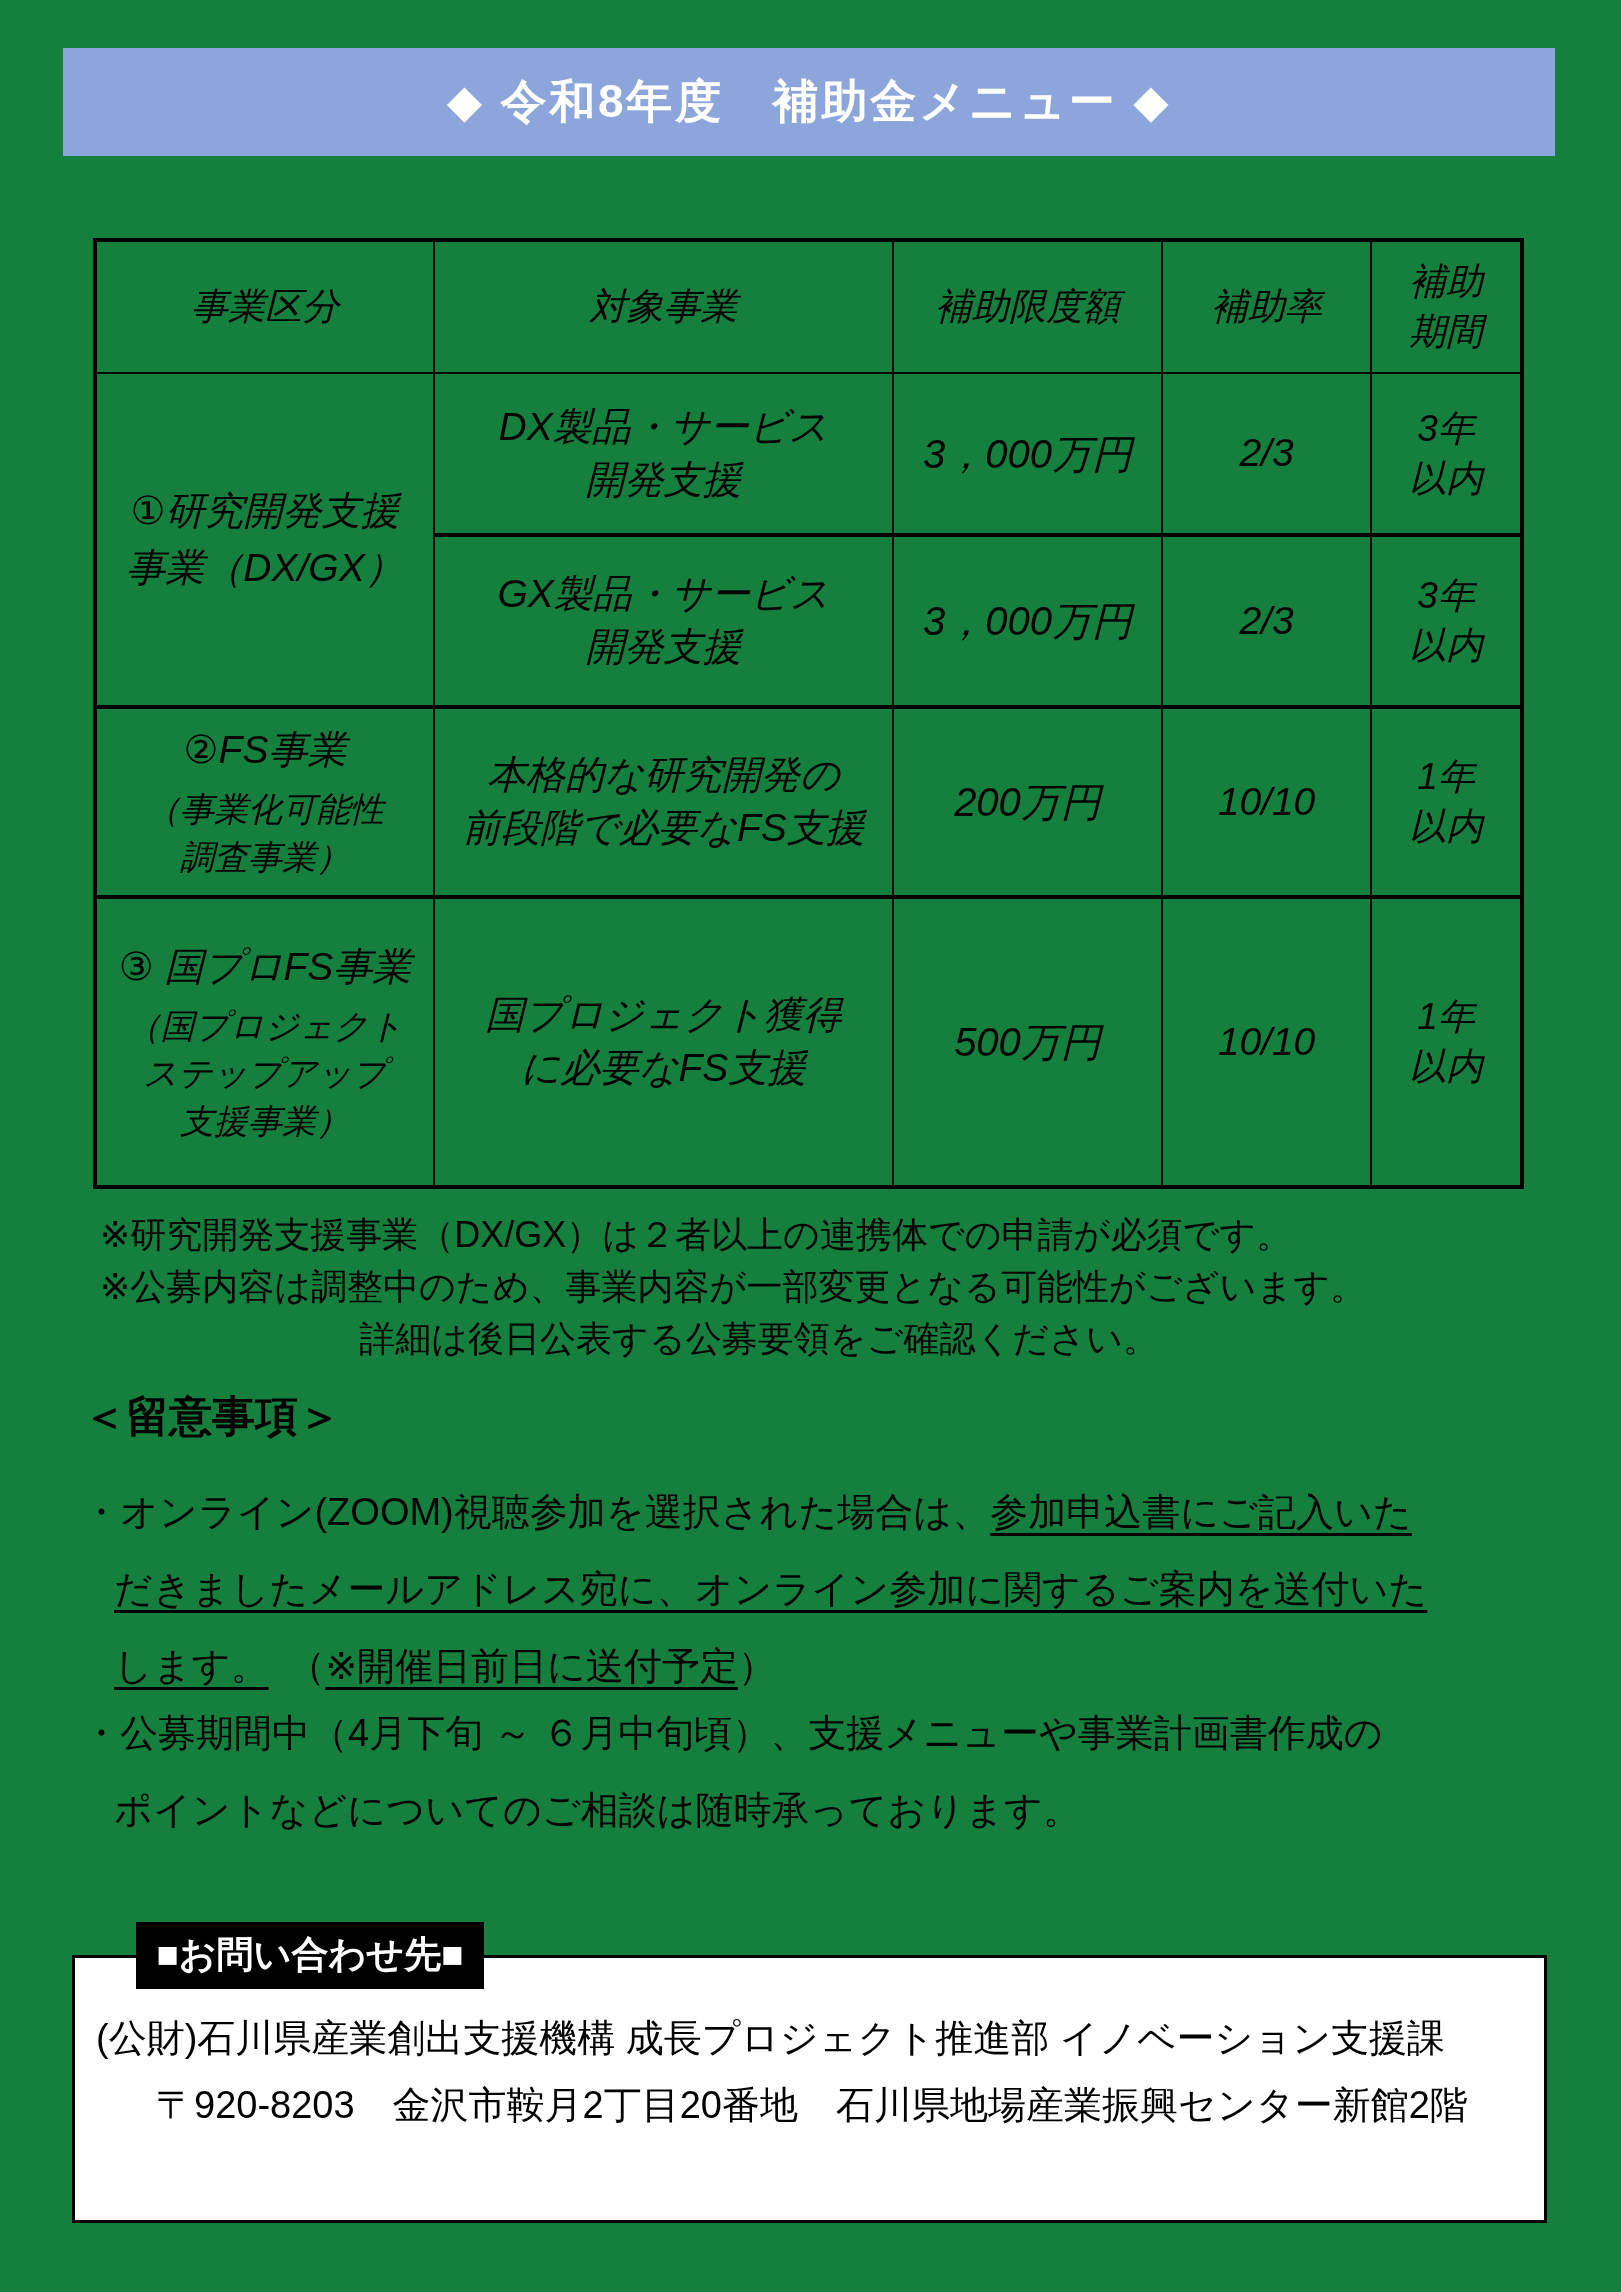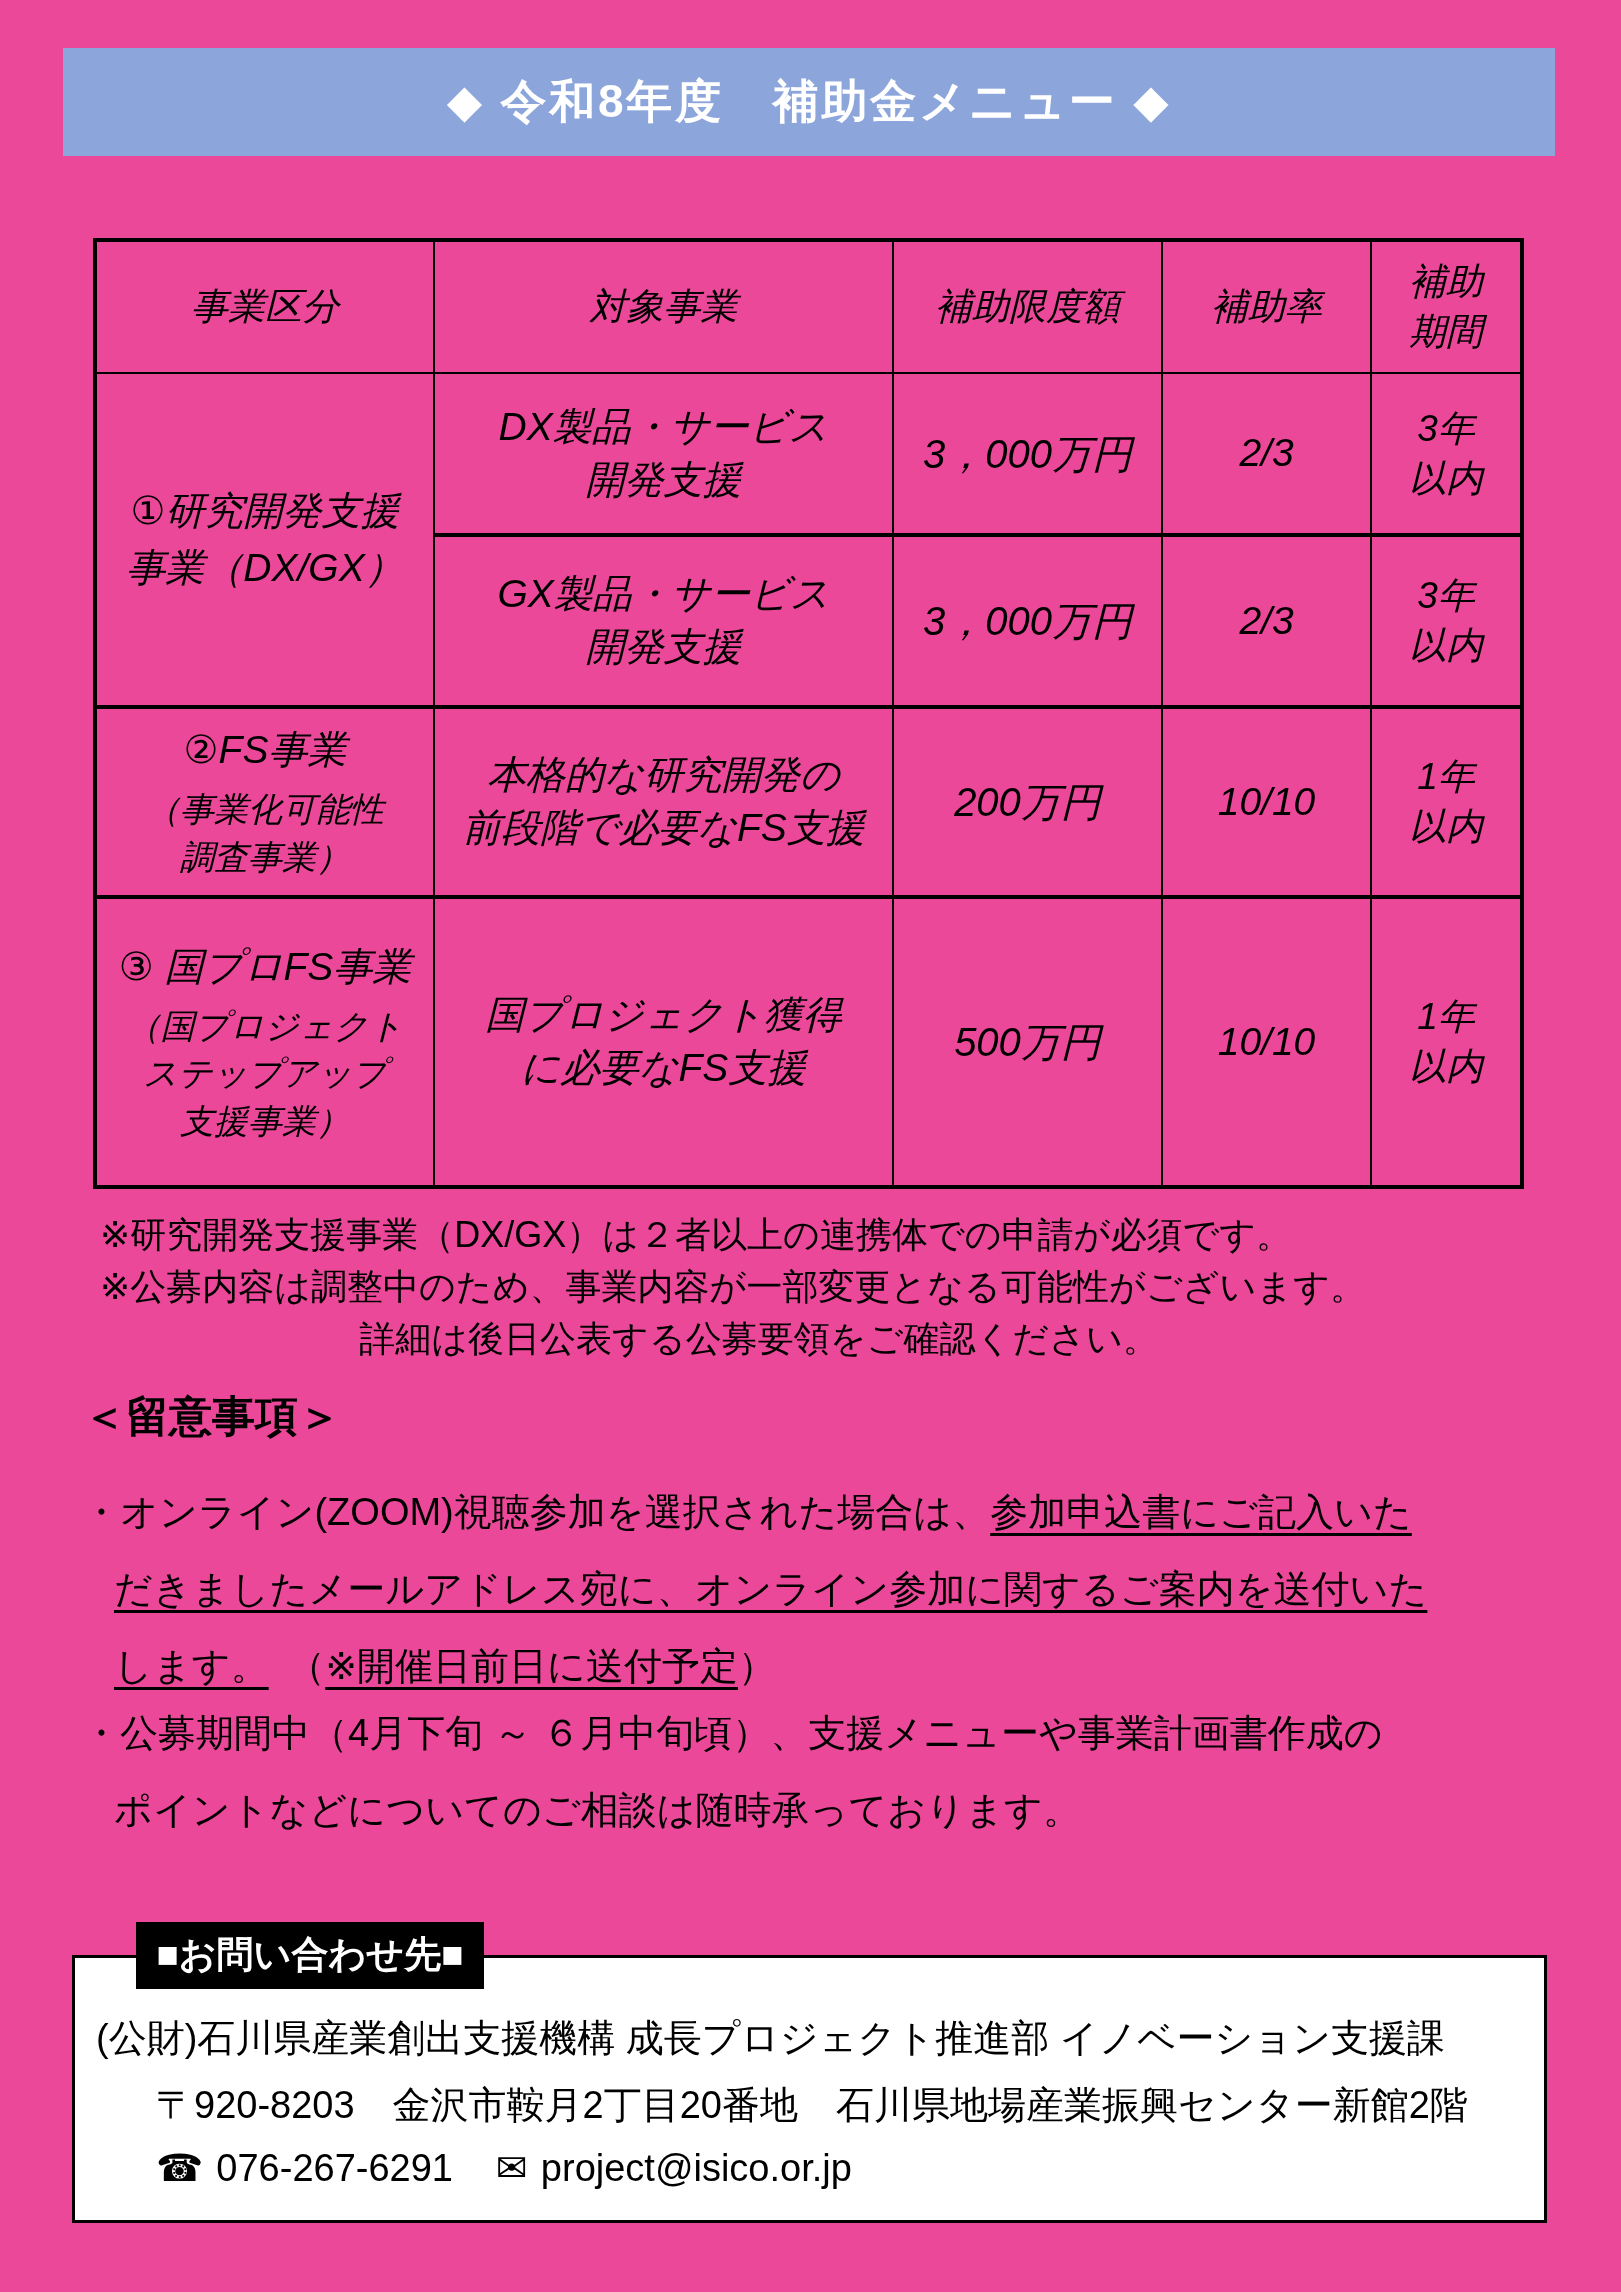--- a/index.html
+++ b/index.html
@@ -1,17 +1,17 @@
 <!DOCTYPE html>
 <html style="font-size:15px"><head>
 <meta charset="utf-8">
 <style>
   html,body { margin:0; padding:0; background:#ffffff; }
   .page {
-    position:relative; width:1621px; height:2293px; background:#ec4899;
+    position:relative; width:1621px; height:2293px; background:#15803d;
     font-family:"Liberation Sans","DejaVu Sans",sans-serif; color:#000;
     overflow:hidden;
   }
 
   
   .banner {
     position:absolute; left:63px; top:48px; width:1492px; height:108px;
     background:#8CA6DB; display:flex; align-items:center; justify-content:center;
   }
   .banner-title {
@@ -211,18 +211,15 @@
 
   <div class="bullet bullet-2">
     <div>・公募期間中（4月下旬 ～ ６月中旬頃）、支援メニューや事業計画書作成の</div>
     <div class="cont">ポイントなどについてのご相談は随時承っております。</div>
   </div>
 
   <div class="contact-box"></div>
   <div class="contact-label">■お問い合わせ先■</div>
   <div class="contact-line contact-line-1">(公財)石川県産業創出支援機構 成長プロジェクト推進部 イノベーション支援課</div>
   <div class="contact-line contact-line-2">〒920-8203　金沢市鞍月2丁目20番地　石川県地場産業振興センター新館2階</div>
-  <div class="contact-line contact-line-3">
-    <span class="icon-glyph icon-sp">☎</span><span>076-267-6291</span><span class="email-group icon-glyph icon-sp">✉</span><span>project@isico.or.jp</span>
-  </div>
 
 </div>
 
 
 </body></html>

